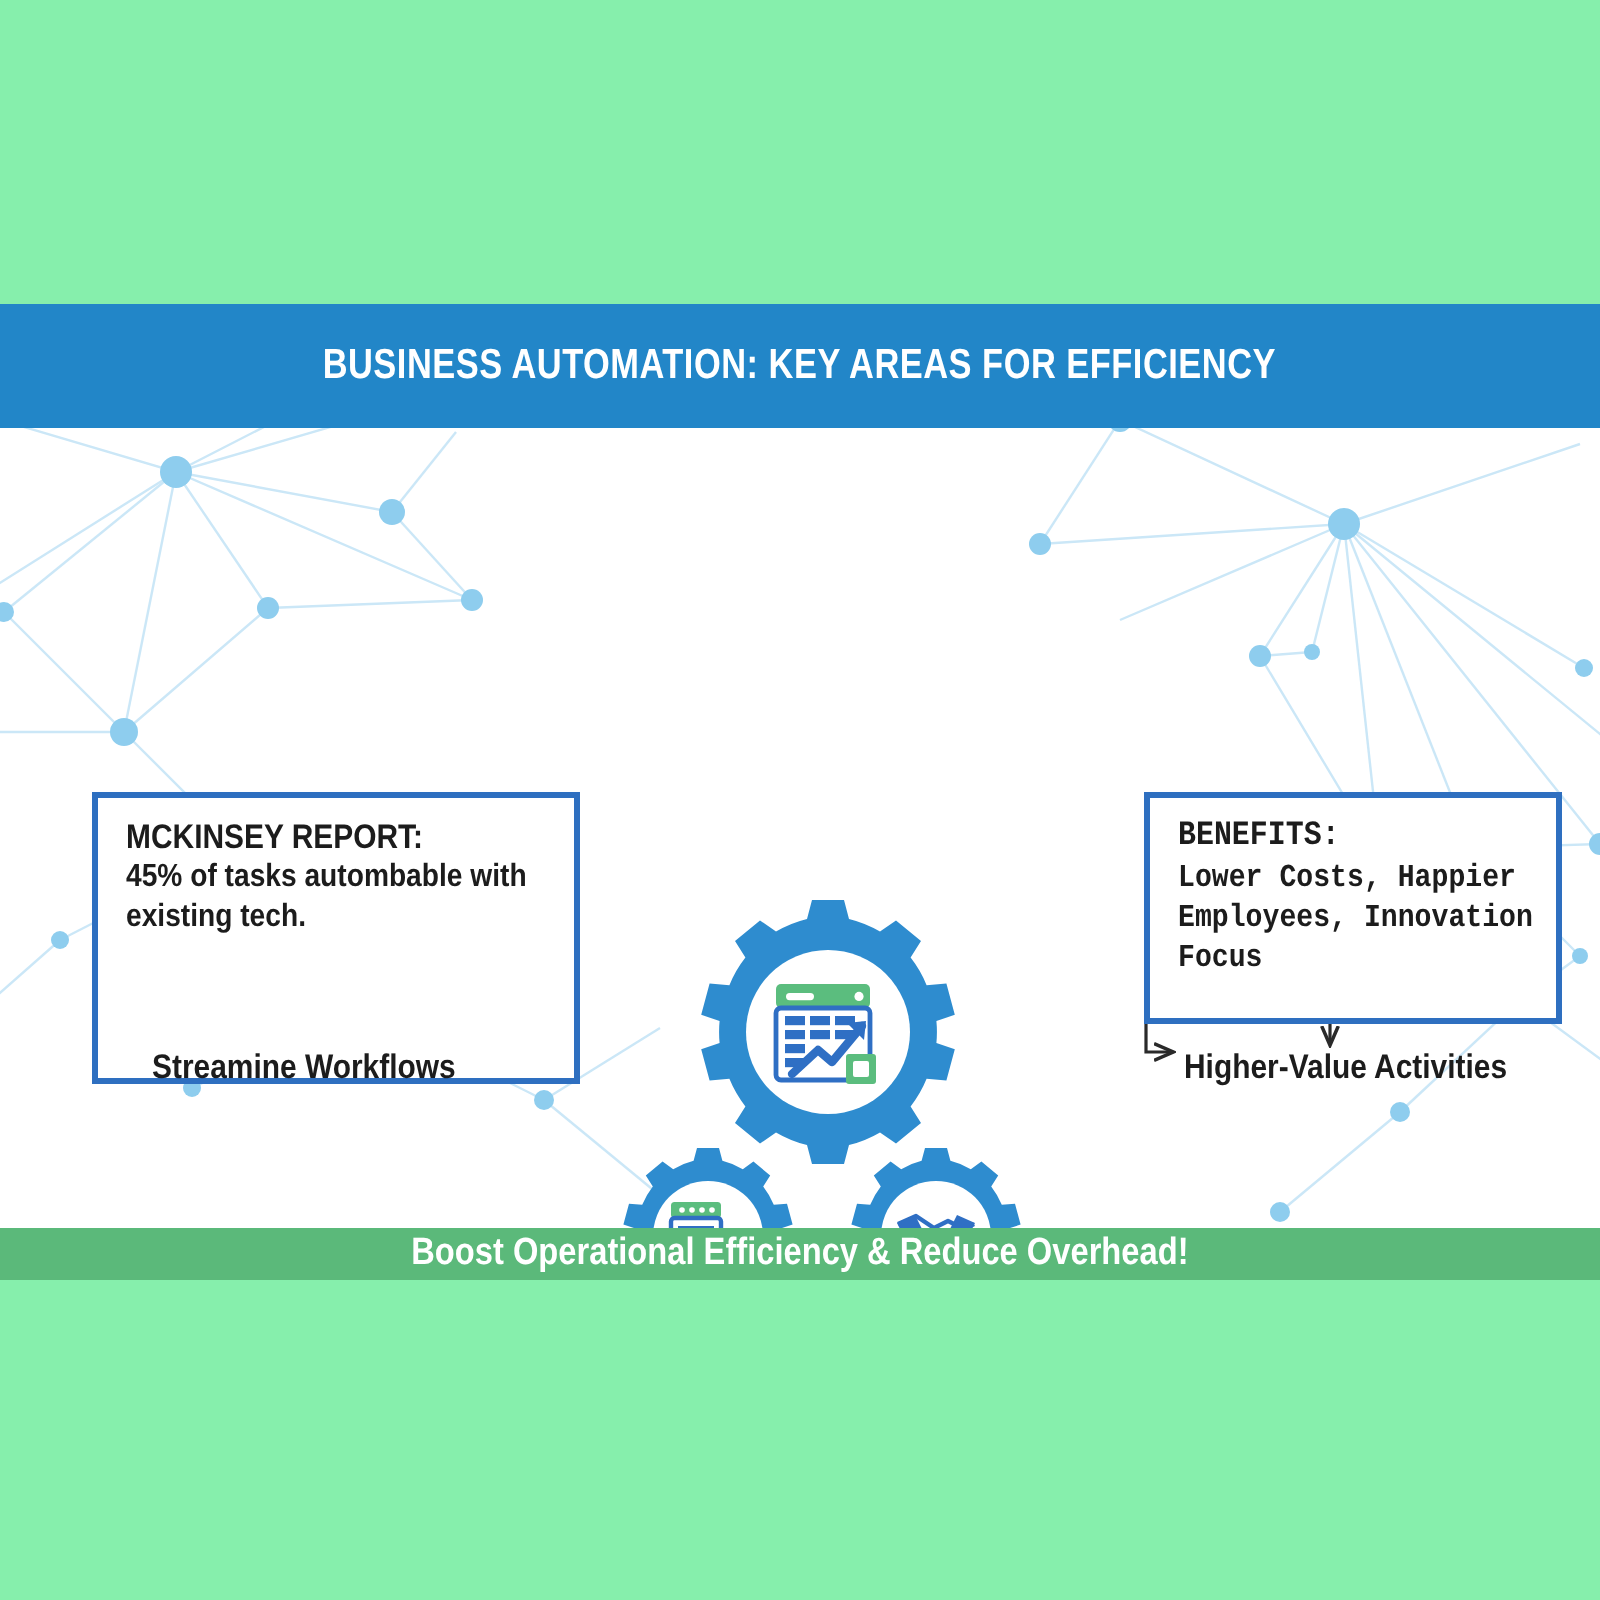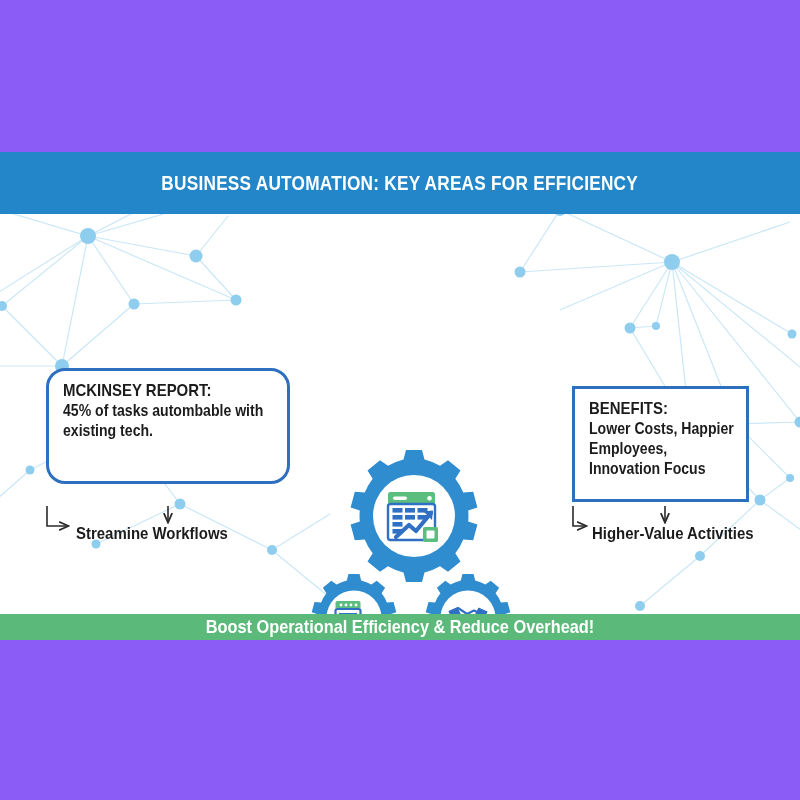--- a/index.html
+++ b/index.html
@@ -11,21 +11,21 @@
     width: 800px;
     height: 800px;
     overflow: hidden;
     font-family: "Liberation Sans", sans-serif;
   }
 
   #canvas {
     position: relative;
     width: 800px;
     height: 800px;
-    background: #8b5cf6;
+    background: #86efac;
     overflow: hidden;
   }
 
   
   #title-bar {
     position: absolute;
     left: 0;
     top: 152px;
     width: 800px;
     height: 62px;
@@ -82,22 +82,22 @@
   }
 
   
   .callout {
     position: absolute;
     border: 3px solid #2e6fc0;
     background: #ffffff;
     box-sizing: border-box;
     padding: 10px 12px 8px 14px;
   }
-  #box-left  { left: 46px;  top: 368px; width: 244px; height: 116px; border-radius: 19px; }
-  #box-right { left: 572px; top: 386px; width: 177px; height: 116px; }
+  #box-left  { left: 46px;  top: 396px; width: 244px; height: 146px; }
+  #box-right { left: 572px; top: 396px; width: 209px; height: 116px; font-family: Liberation Mono, monospace; }
 
   .callout-head {
     color: #1c1c1c;
     font-size: 17px;
     font-weight: bold;
     transform: scaleX(0.88);
     transform-origin: left center;
     white-space: nowrap;
     line-height: 1.16;
   }

